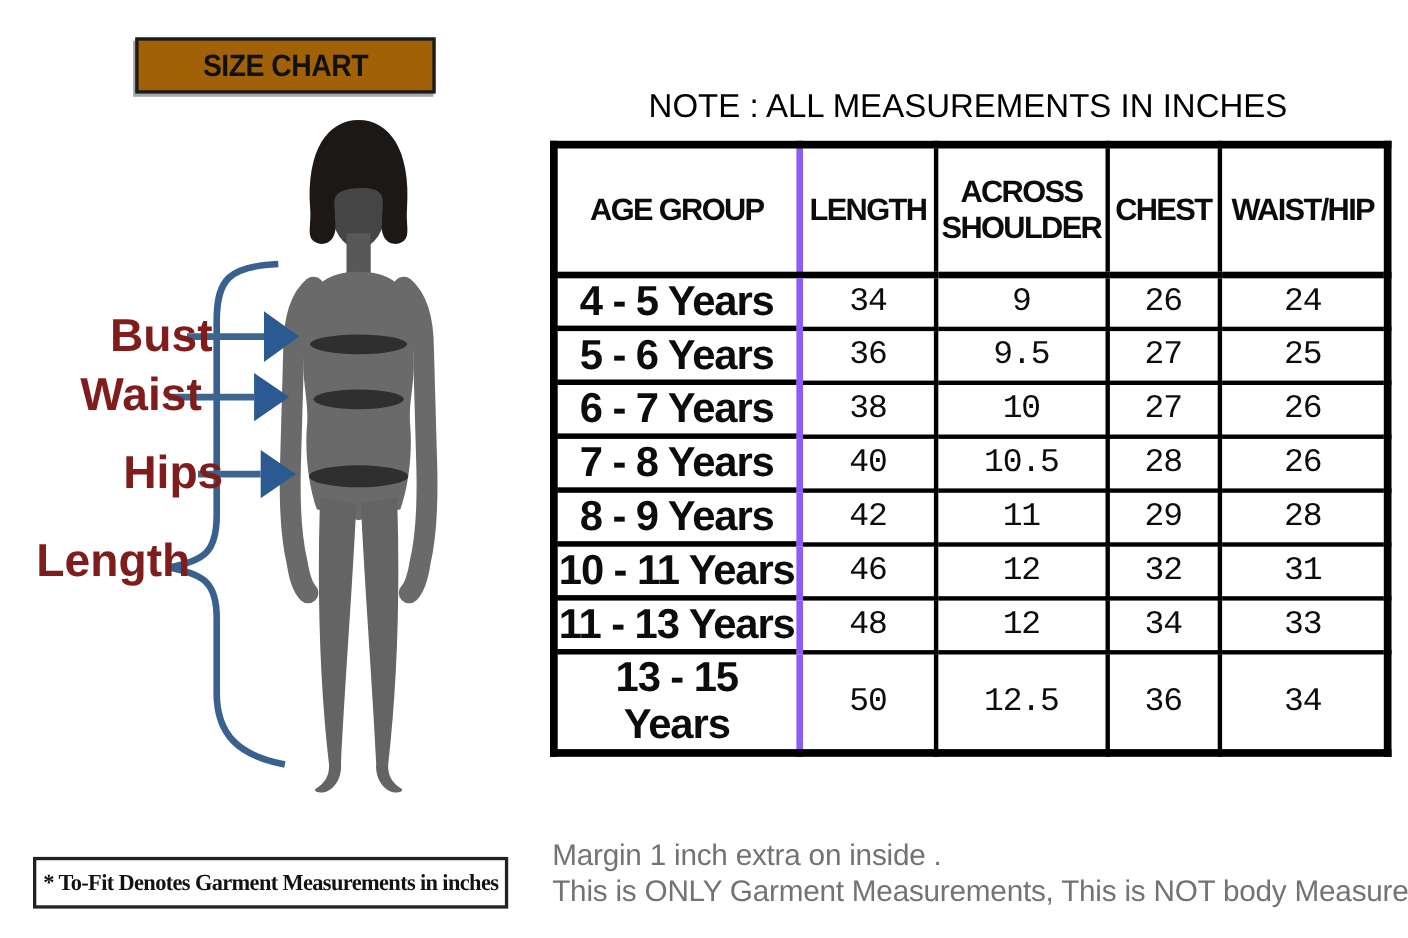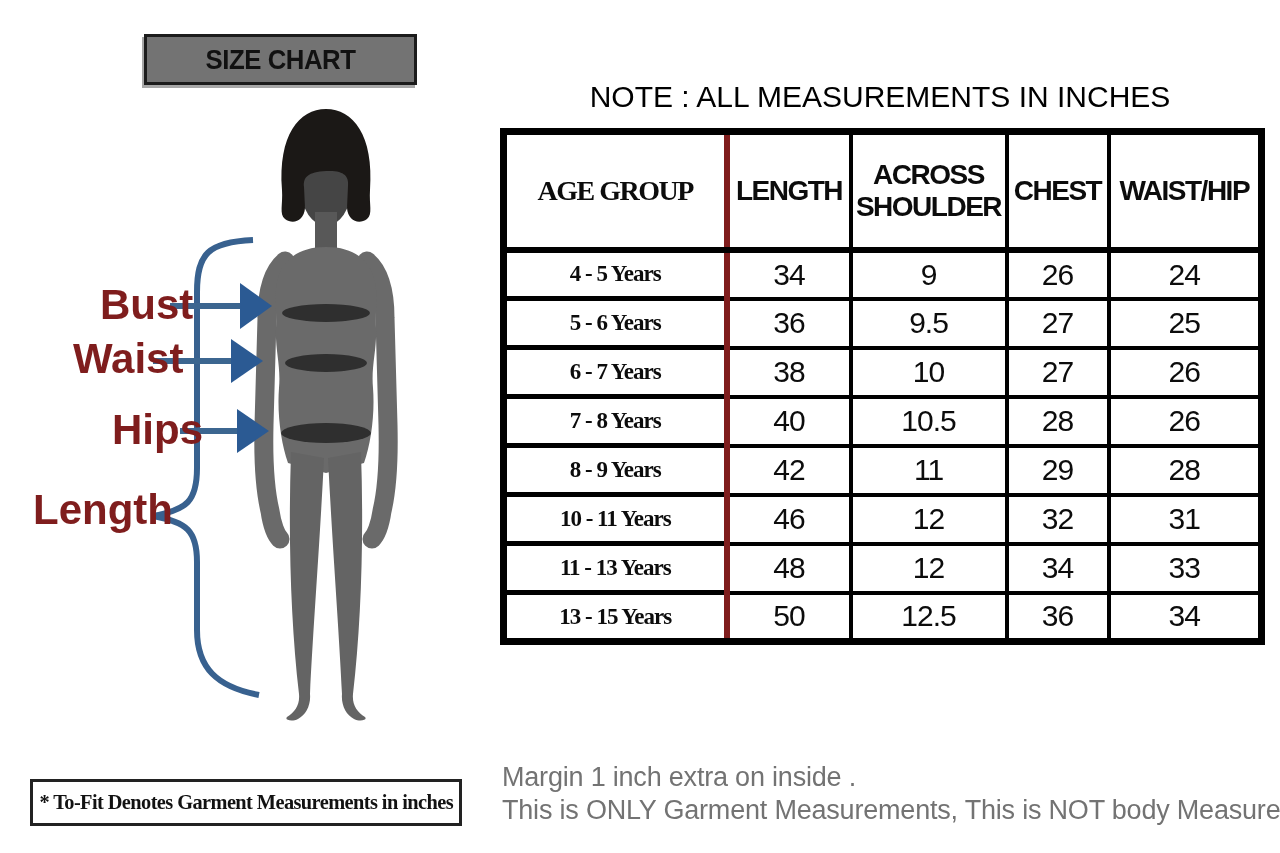--- a/index.html
+++ b/index.html
@@ -3,22 +3,22 @@
 <meta charset="utf-8">
 <style>
   * { margin:0; padding:0; box-sizing:border-box; }
   html,body { width:1280px; height:853px; background:#ffffff; overflow:hidden;
               font-family:"Liberation Sans", sans-serif; position:relative; }
 
   
   .left-panel { position:absolute; left:0; top:0; width:490px; height:853px; }
 
   .size-chart-box {
-    position:absolute; left:144px; top:34px; width:273px; height:51px;
-    border:3px solid #1c1c1c; background:#737373;
+    position:absolute; left:123px; top:34px; width:273px; height:51px;
+    border:3px solid #1c1c1c; background:#a16207;
     display:flex; align-items:center; justify-content:center;
     box-shadow:-2px 3px 0 rgba(60,60,60,.45);
   }
   .size-chart-box .txt { font-size:28px; font-weight:bold; color:#111;
     letter-spacing:-0.5px; transform:scaleX(0.92); white-space:nowrap; }
 
   .figure-svg { position:absolute; left:0; top:100px; width:490px; height:645px; }
 
   .fig-label { position:absolute; font-family:Liberation Sans, sans-serif;
     font-weight:600; font-size:42px; color:#7f1d1d; line-height:1; white-space:nowrap; }
@@ -44,24 +44,24 @@
   table.size-table { position:absolute; left:500px; top:128px; width:758px;
     border-collapse:collapse; table-layout:fixed; background:#fff;
     border:7px solid #000; }
   .size-table th, .size-table td {
     border:4px solid #000; text-align:center; vertical-align:middle;
     padding:0; color:#0c0c0c; overflow:hidden; }
   .size-table thead tr { height:118px; }
   .size-table tbody tr { height:49px; }
   .size-table thead th { font-size:28px; font-weight:bold; letter-spacing:-1.5px;
     line-height:1.12; border-bottom:6px solid #000; }
-  .size-table .col-age { border-right:6px solid #7f1d1d;font-family:Liberation Serif, serif; }
+  .size-table .col-age { border-right:6px solid #8b5cf6; }
   .size-table tbody .col-age { border-top:5px solid #000; border-bottom:5px solid #000;
-    font-size:23px; font-weight:bold; letter-spacing:-1px;text-align:center; }
-  .size-table td.num { font-size:30px; font-weight:400; letter-spacing:-1px; }
+    font-size:38px; font-weight:bold; letter-spacing:-1px;text-align:center; }
+  .size-table td.num { font-size:30px; font-weight:400; letter-spacing:-1px;font-family:Liberation Mono, monospace; }
 
   .bottom-notes { position:absolute; left:502px; top:761px; width:778px;
     color:#737373; font-size:27px; letter-spacing:-0.2px; line-height:33px;
     white-space:nowrap; }
 </style>
 </head>
 <body>
 
 <div class="left-panel">
 

